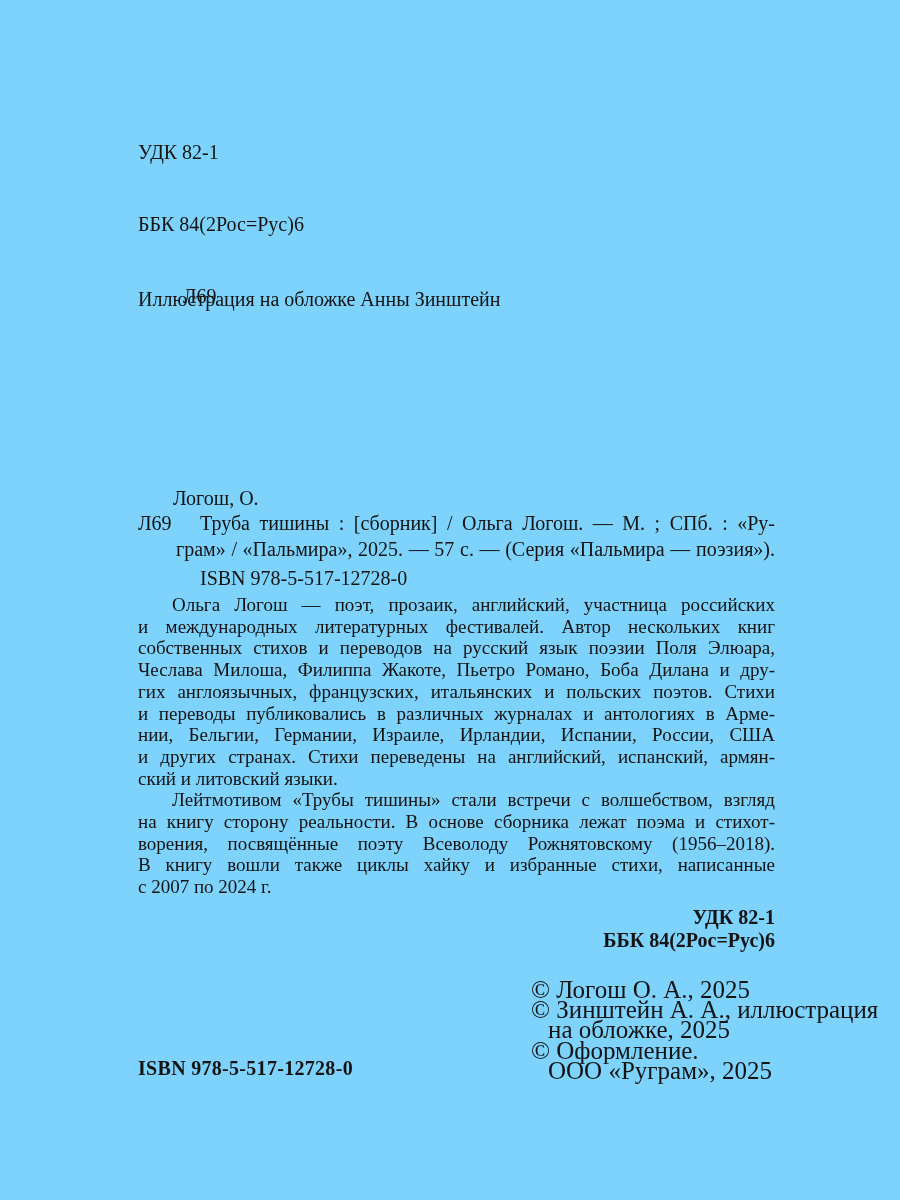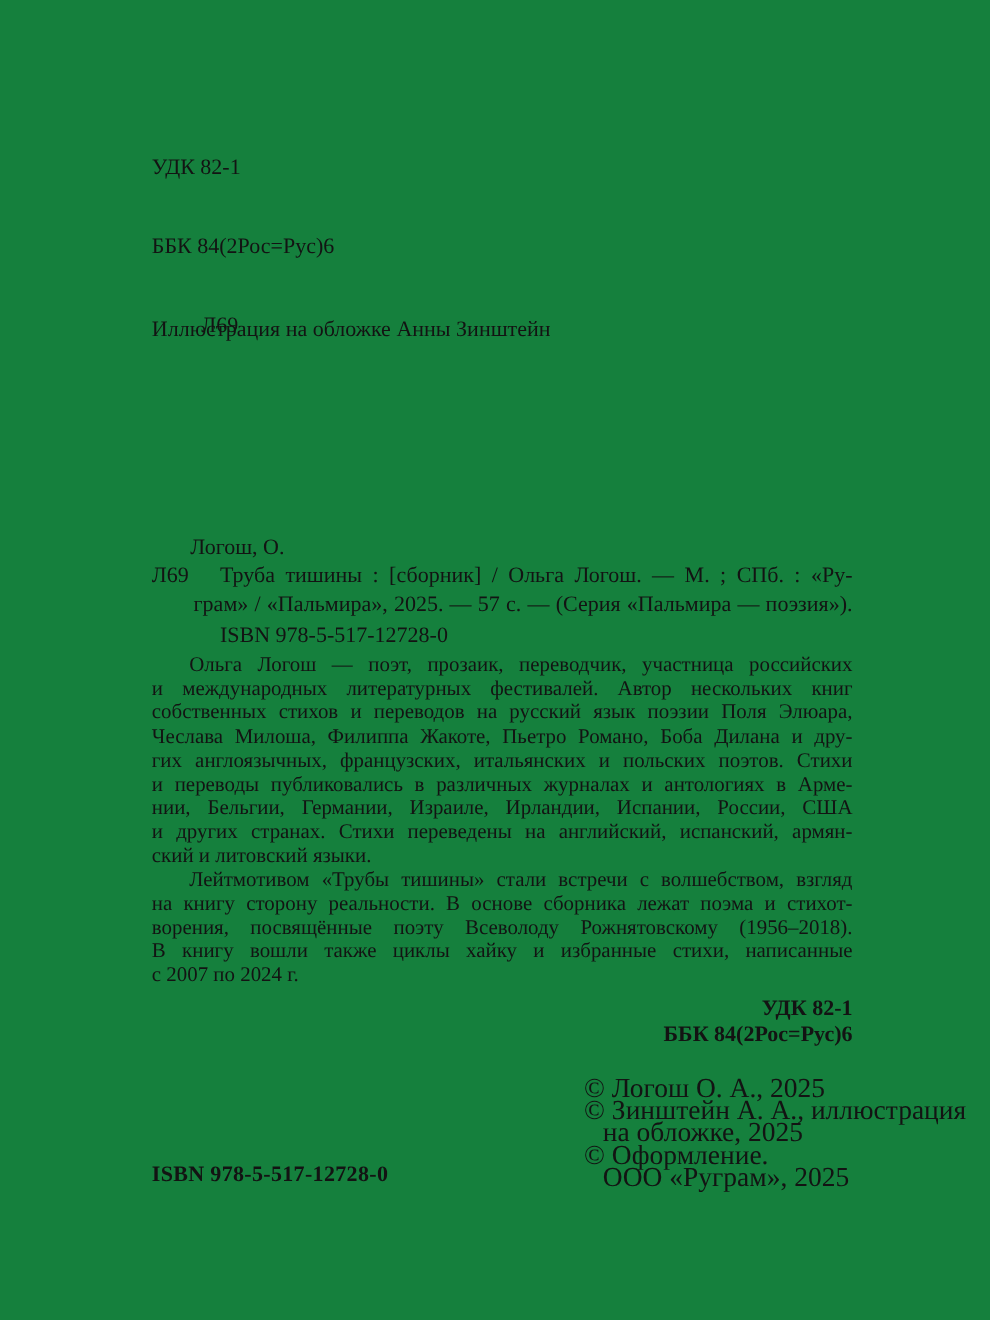--- a/index.html
+++ b/index.html
@@ -5,21 +5,21 @@
   html, body { margin: 0; padding: 0; }
   body {
     background: #e8e8e8;
     font-family: "Liberation Serif", "DejaVu Serif", serif;
     color: #131313;
   }
   .page {
     position: relative;
     width: 900px;
     height: 1200px;
-    background: #15803d;
+    background: #7dd3fc;
     margin: 0 auto;
     overflow: hidden;
   }
 
   
   .top-codes {
     position: absolute;
     left: 138px;
     top: 92px;
     font-size: 20px;
@@ -133,21 +133,21 @@
     <div class="card-author">Логош, О.</div>
     <div class="card-entry">
       <span class="card-code">Л69</span>
       <div class="jline indent">Труба тишины : [сборник] / Ольга Логош. — М. ; СПб. : «Ру-</div>
       <div class="jline">грам» / «Пальмира», 2025. — 57 с. — (Серия «Пальмира — поэзия»).</div>
     </div>
     <div class="card-isbn">ISBN 978-5-517-12728-0</div>
   </div>
 
   <div class="annotation">
-    <div class="jline pindent">Ольга Логош — поэт, прозаик, переводчик, участница российских</div>
+    <div class="jline pindent">Ольга Логош — поэт, прозаик, английский, участница российских</div>
     <div class="jline">и международных литературных фестивалей. Автор нескольких книг</div>
     <div class="jline">собственных стихов и переводов на русский язык поэзии Поля Элюара,</div>
     <div class="jline">Чеслава Милоша, Филиппа Жакоте, Пьетро Романо, Боба Дилана и дру-</div>
     <div class="jline">гих англоязычных, французских, итальянских и польских поэтов. Стихи</div>
     <div class="jline">и переводы публиковались в различных журналах и антологиях в Арме-</div>
     <div class="jline">нии, Бельгии, Германии, Израиле, Ирландии, Испании, России, США</div>
     <div class="jline">и других странах. Стихи переведены на английский, испанский, армян-</div>
     <div class="jline last">ский и литовский языки.</div>
     <div class="jline pindent">Лейтмотивом «Трубы тишины» стали встречи с волшебством, взгляд</div>
     <div class="jline">на книгу сторону реальности. В основе сборника лежат поэма и стихот-</div>

